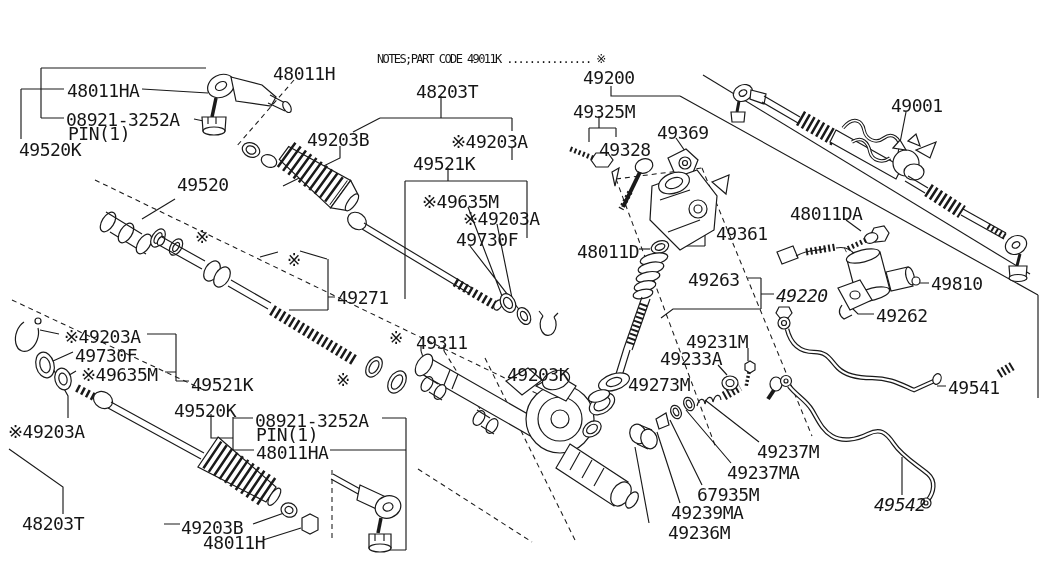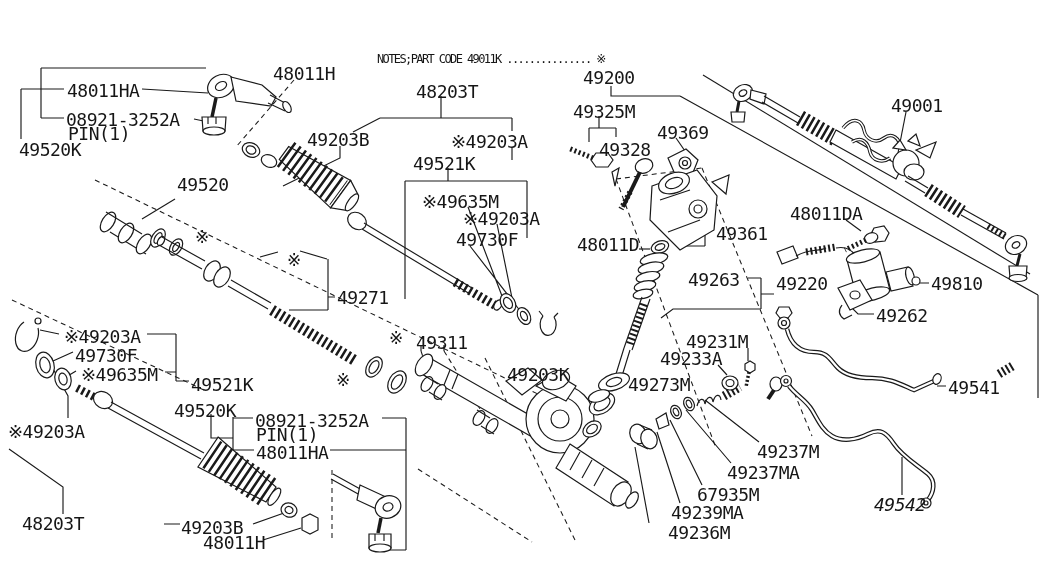--- a/index.html
+++ b/index.html
@@ -342,23 +342,23 @@
       <div class="lbl" style="left: 422px; top: 193px;">※49635M</div>
       <div class="lbl" style="left: 463px; top: 210px;">※49203A</div>
       <div class="lbl" style="left: 456px; top: 231px;">49730F</div>
       <div class="lbl" style="left: 583px; top: 69px;">49200</div>
       <div class="lbl" style="left: 573px; top: 103px;">49325M</div>
       <div class="lbl" style="left: 657px; top: 124px;">49369</div>
       <div class="lbl" style="left: 599px; top: 141px;">49328</div>
       <div class="lbl" style="left: 891px; top: 97px;">49001</div>
       <div class="lbl" style="left: 790px; top: 205px;">48011DA</div>
       <div class="lbl" style="left: 716px; top: 225px;">49361</div>
-      <div class="lbl" style="left: 577px; top: 236px; text-align: center;">48011D</div>
+      <div class="lbl" style="left: 577px; top: 243px; text-align: center;">48011D</div>
       <div class="lbl" style="left: 688px; top: 271px;">49263</div>
-      <div class="lbl" style="left: 776px; top: 275px;">49220</div>
+      <div class="lbl" style="left: 776px; top: 287px; font-style: italic;">49220</div>
       <div class="lbl" style="left: 931px; top: 275px;">49810</div>
       <div class="lbl" style="left: 876px; top: 307px;">49262</div>
       <div class="lbl" style="left: 686px; top: 333px;">49231M</div>
       <div class="lbl" style="left: 660px; top: 350px;">49233A</div>
       <div class="lbl" style="left: 177px; top: 176px;">49520</div>
       <div class="lbl" style="left: 337px; top: 289px;">49271</div>
       <div class="lbl" style="left: 64px; top: 328px;">※49203A</div>
       <div class="lbl" style="left: 75px; top: 347px;">49730F</div>
       <div class="lbl" style="left: 81px; top: 366px;">※49635M</div>
       <div class="lbl" style="left: 191px; top: 376px;">49521K</div>

